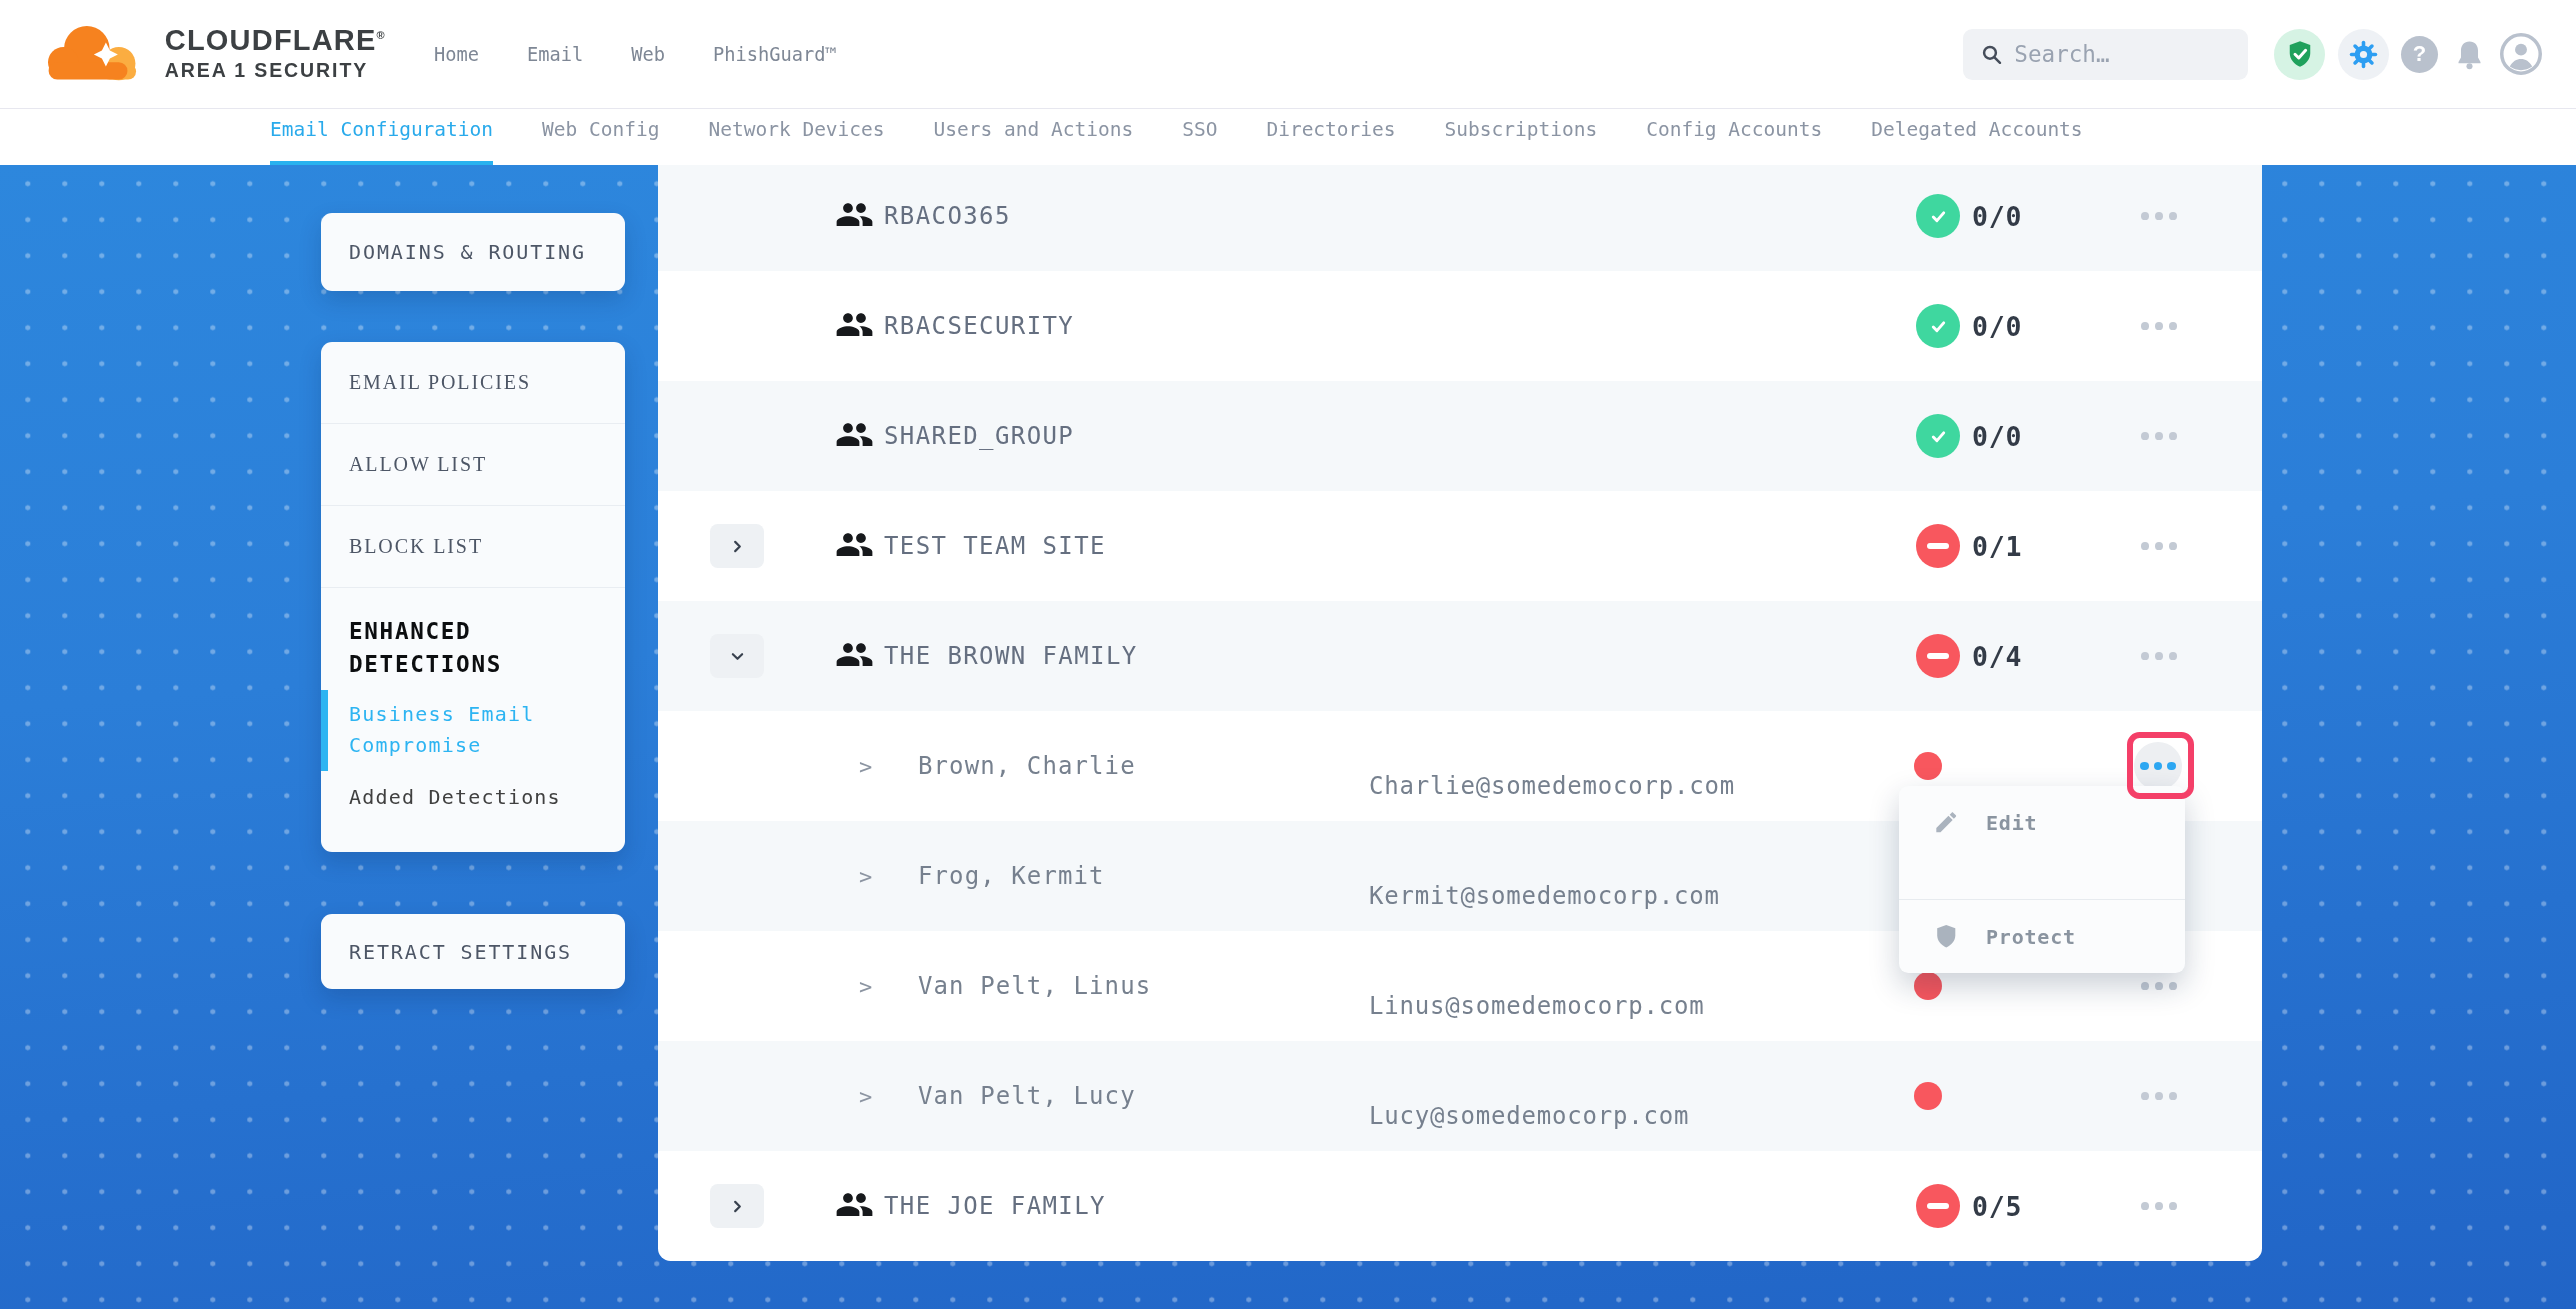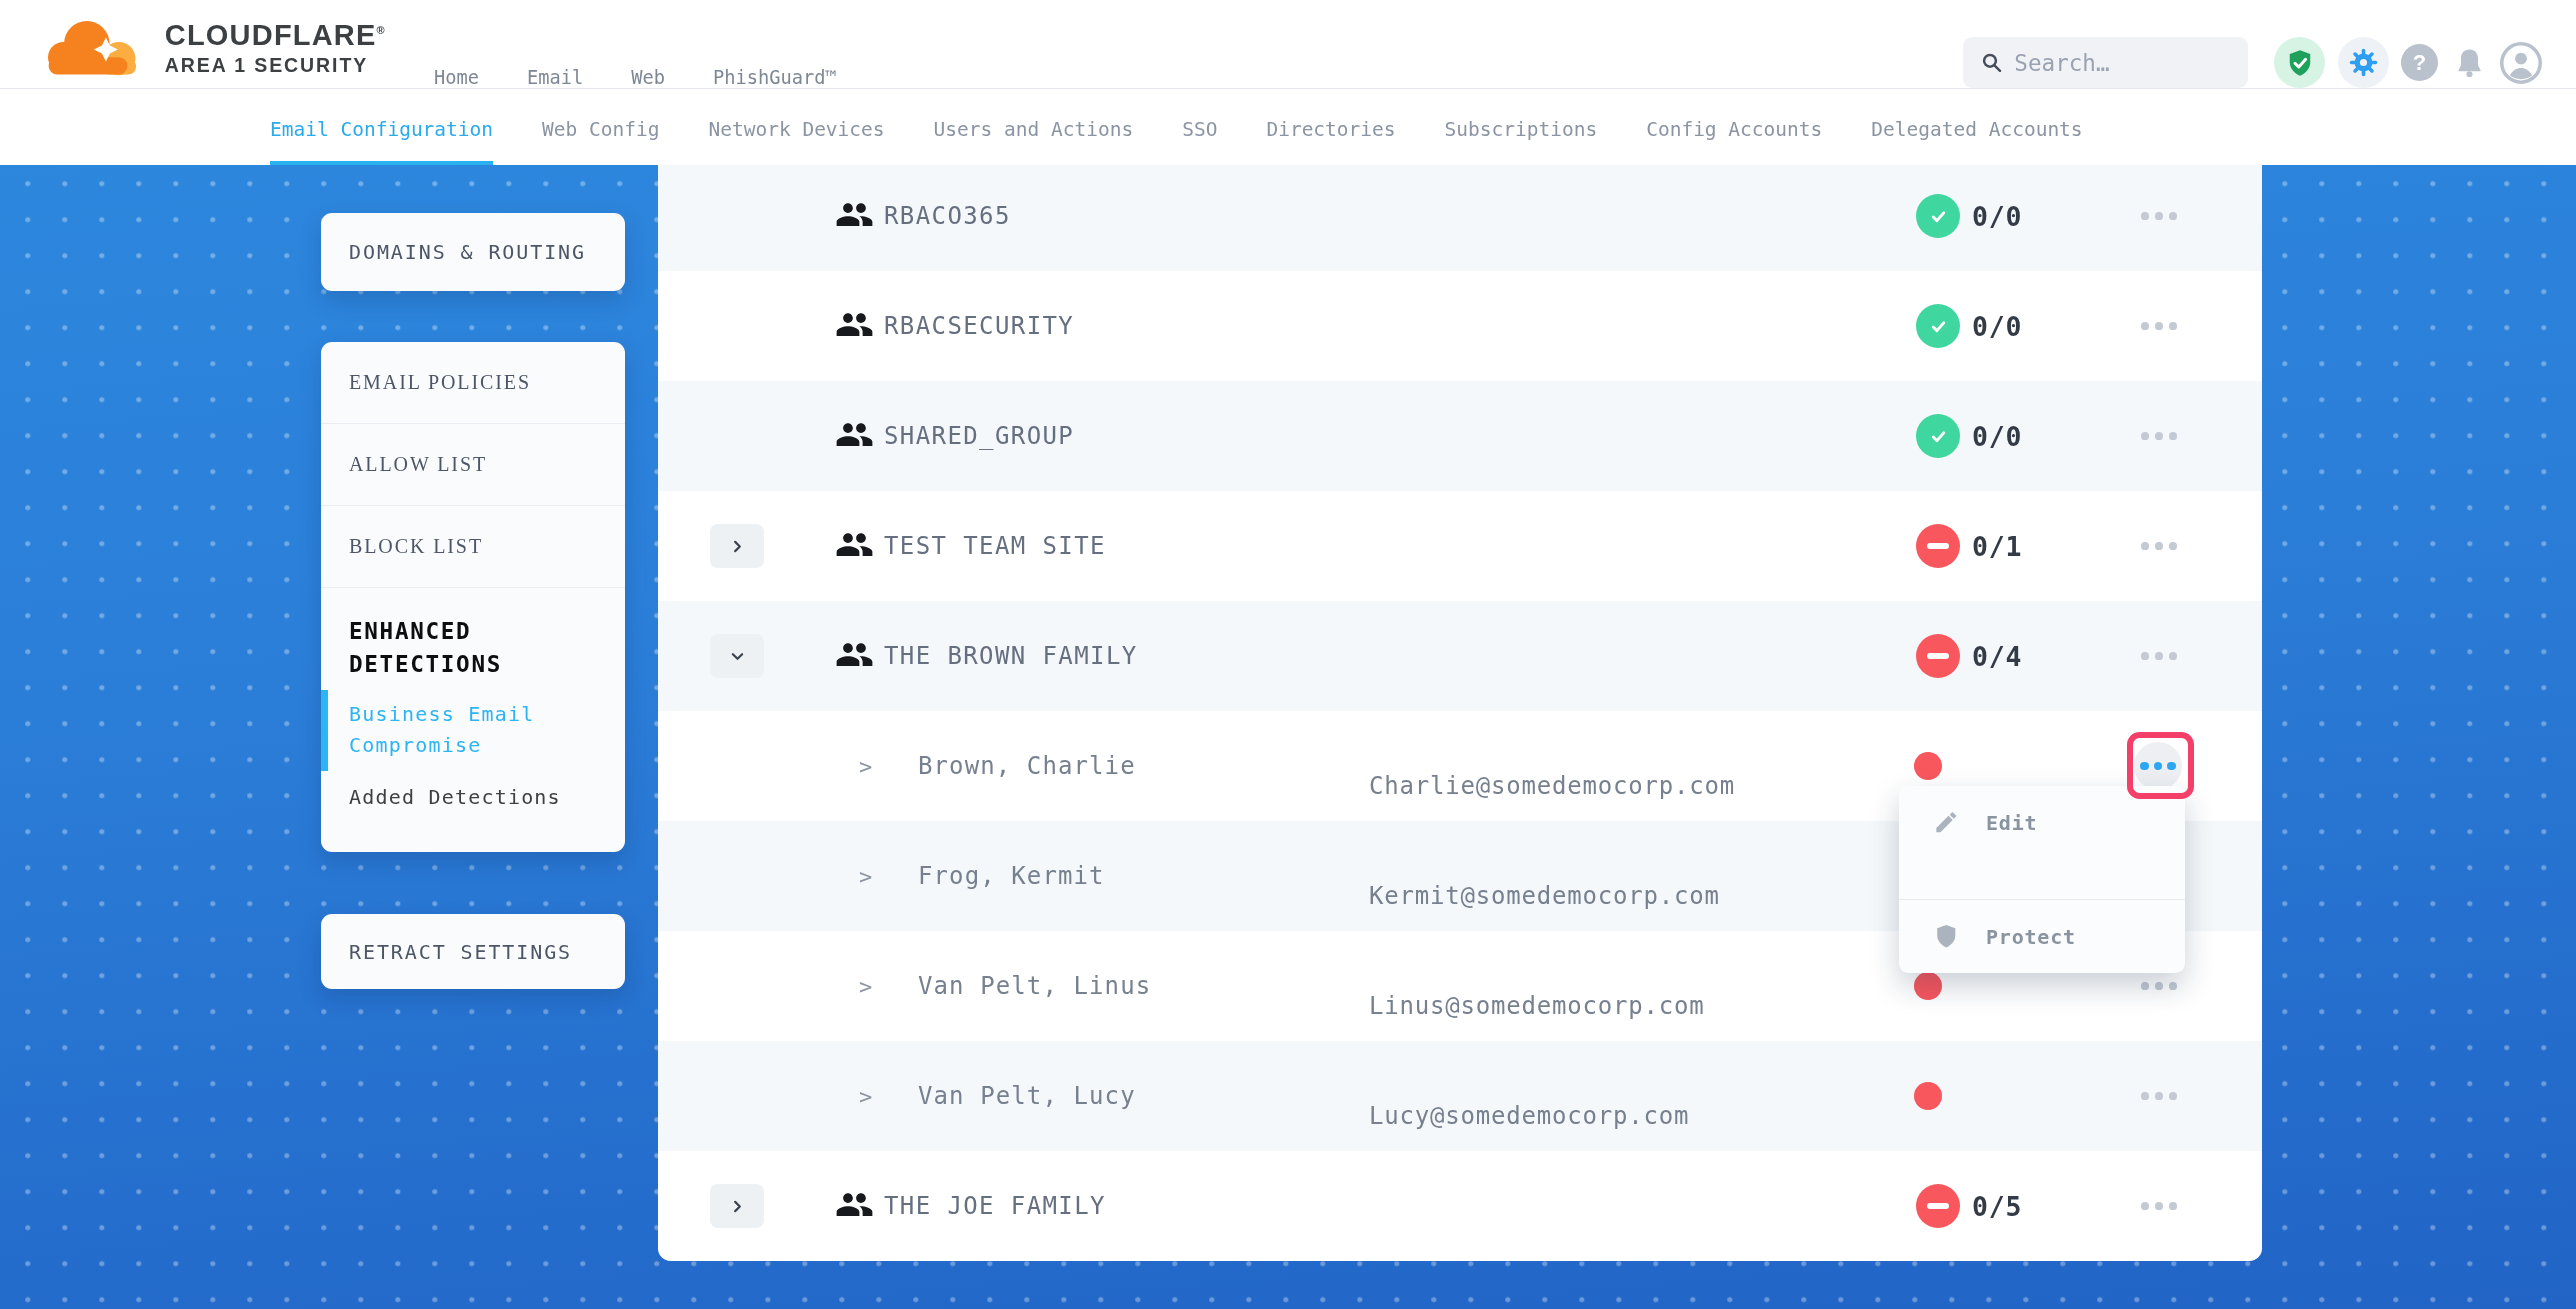--- a/index.html
+++ b/index.html
@@ -4,23 +4,23 @@
 <style>
   * { margin:0; padding:0; box-sizing:border-box; }
   html,body { background:#ffffff; }
   .stage {
     position:relative; width:2576px; height:1309px; overflow:hidden;
     background:#ffffff; font-family:"DejaVu Sans Mono", monospace;
   }
 
   
   .topbar {
-    position:absolute; top:0; left:0; right:0; height:89px;
+    position:absolute; top:0; left:0; right:0; height:109px;
     background:#ffffff; border-bottom:1.6px solid #e7e7ef;
-    display:flex; align-items:flex-end; padding:0 34px 0 40px; z-index:20;
+    display:flex; align-items:center; padding:0 34px 0 40px; z-index:20;
   }
   .logo-wrap { display:flex; align-items:center; }
   .brand-text { margin-left:7.8px; display:flex; flex-direction:column; font-family:"Liberation Sans", sans-serif; }
   .brand-name { font-weight:bold; font-size:29px; letter-spacing:1.2px; color:#3c4043; line-height:1; }
   .brand-name sup { font-size:11px; }
   .brand-sub  { font-weight:bold; font-size:19.5px; letter-spacing:1.9px; color:#3c4043; margin-top:4.7px; }
   .topnav { display:flex; gap:48px; margin-left:48px; font-size:18.7px; color:#7e8795; }
   .topnav .tn-item { cursor:pointer; }
   .searchbox {
     margin-left:auto; width:285px; height:51px; border-radius:9.3px;

